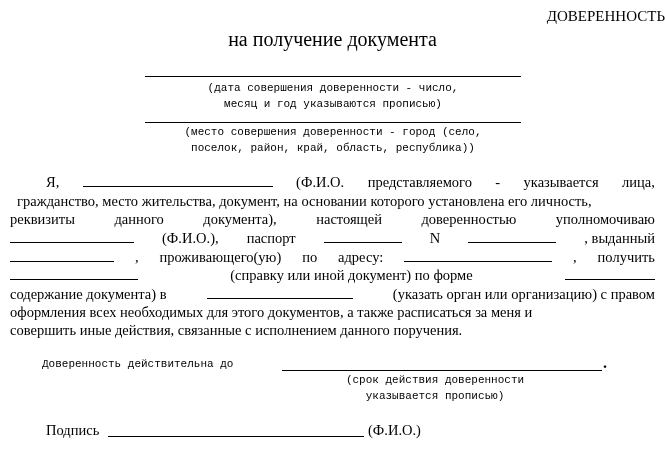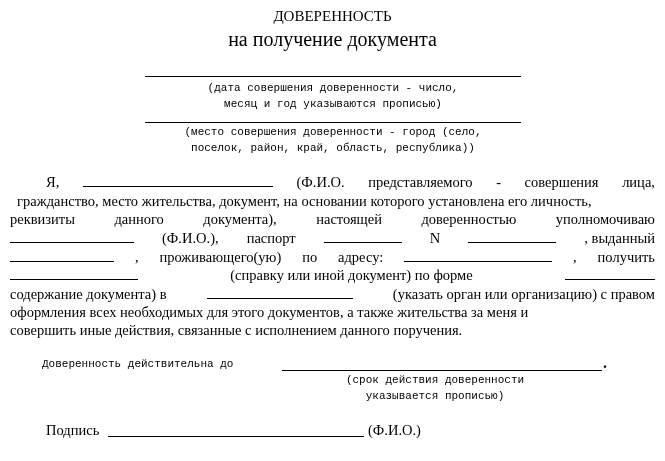--- a/index.html
+++ b/index.html
@@ -1,20 +1,20 @@
 <!DOCTYPE html>
 <html><head>
 <meta charset="utf-8">
 <style>
   html, body { margin: 0; padding: 0; background: #ffffff; }
   body { width: 665px; height: 461px; position: relative; overflow: hidden; color: #000; }
   .serif { font-family: "Liberation Serif", "DejaVu Serif", serif; font-size: 14.5px; }
   .mono { font-family: "Liberation Mono", "DejaVu Sans Mono", monospace; font-size: 11px; }
   .abs { position: absolute; white-space: nowrap; }
-  .title { left: 0; width: 665px; text-align: center; top: 8px; font-size: 15px; }
+  .title { left: 0; width: 665px; text-align: right; top: 8px; font-size: 15px; }
   .subtitle { left: 0; width: 665px; text-align: center; top: 28px; font-size: 20px; }
   .rule { position: absolute; height: 0; border-top: 1px solid #000; }
   .caption { position: absolute; text-align: center; line-height: 16px; }
   .line { position: absolute; left: 10px; width: 645px; height: 18px; line-height: 18px; display: flex; justify-content: space-between; align-items: baseline; white-space: nowrap; }
   .blank { display: inline-block; border-bottom: 1px solid #000; height: 13px; vertical-align: baseline; }
 </style>
 </head>
 <body>
 
 <div>
@@ -33,21 +33,21 @@
     <div>(место совершения доверенности - город (село,</div>
     <div>поселок, район, край, область, республика))</div>
   </div>
 
   <div class="line serif" style="top:173px;">
     <span style="padding-left:36px;">Я,</span>
     <span class="blank" style="width:190px;"></span>
     <span>(Ф.И.О.</span>
     <span>представляемого</span>
     <span>-</span>
-    <span>совершения</span>
+    <span>указывается</span>
     <span>лица,</span>
   </div>
 
   <div class="line serif" style="top:192px;margin-left:7px;">
     <span>гражданство, место жительства, документ, на основании которого установлена его личность,</span>
   </div>
 
   <div class="line serif" style="top:210px;">
     <span>реквизиты</span>
     <span>данного</span>
@@ -84,21 +84,21 @@
     <span class="blank" style="width:90px;"></span>
   </div>
 
   <div class="line serif" style="top:285px;">
     <span>содержание документа) в</span>
     <span class="blank" style="width:146px;"></span>
     <span>(указать орган или организацию) с правом</span>
   </div>
 
   <div class="line serif" style="top:303px;">
-    <span>оформления всех необходимых для этого документов, а также жительства за меня и</span>
+    <span>оформления всех необходимых для этого документов, а также расписаться за меня и</span>
   </div>
 
   <div class="line serif" style="top:321px; justify-content:flex-start;">
     <span>совершить иные действия, связанные с исполнением данного поручения.</span>
   </div>
 
   <div class="abs mono" style="left:42px; top:356px; line-height:16px;">Доверенность действительна до</div>
   <div class="rule" style="left:282px; top:370px; width:320px;"></div>
   <div class="abs serif" style="left:603px; top:354px; font-weight:bold; font-size:16px;">.</div>
   <div class="caption mono" style="left:300px; top:372px; width:270px;">

